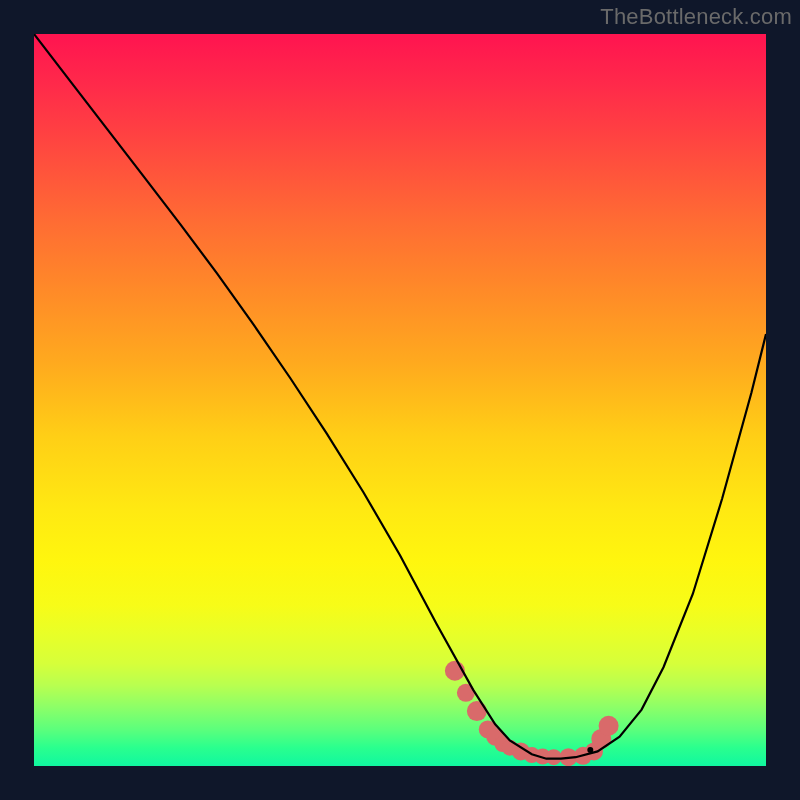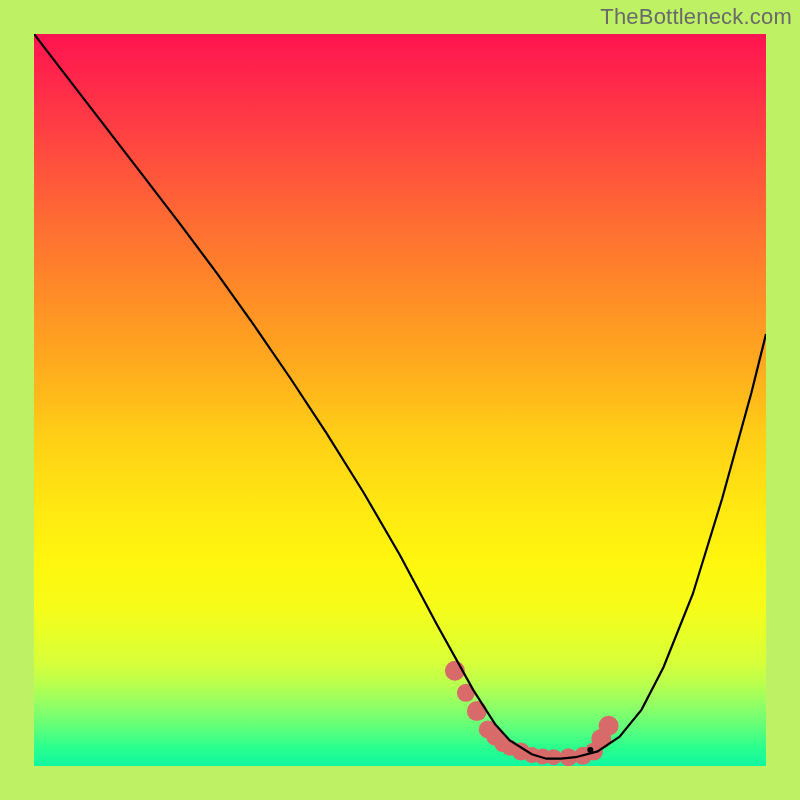--- a/index.html
+++ b/index.html
@@ -8,21 +8,21 @@
     width: 800px;
     height: 800px;
     overflow: hidden;
     background: #000;
     font-family: Arial, Helvetica, sans-serif;
   }
   .frame {
     position: relative;
     width: 800px;
     height: 800px;
-    background: #bef264;
+    background: #0f172a;
   }
   .plot-area {
     position: absolute;
     left: 34px;
     top: 34px;
     width: 732px;
     height: 732px;
     
     background: linear-gradient(
       to bottom,

